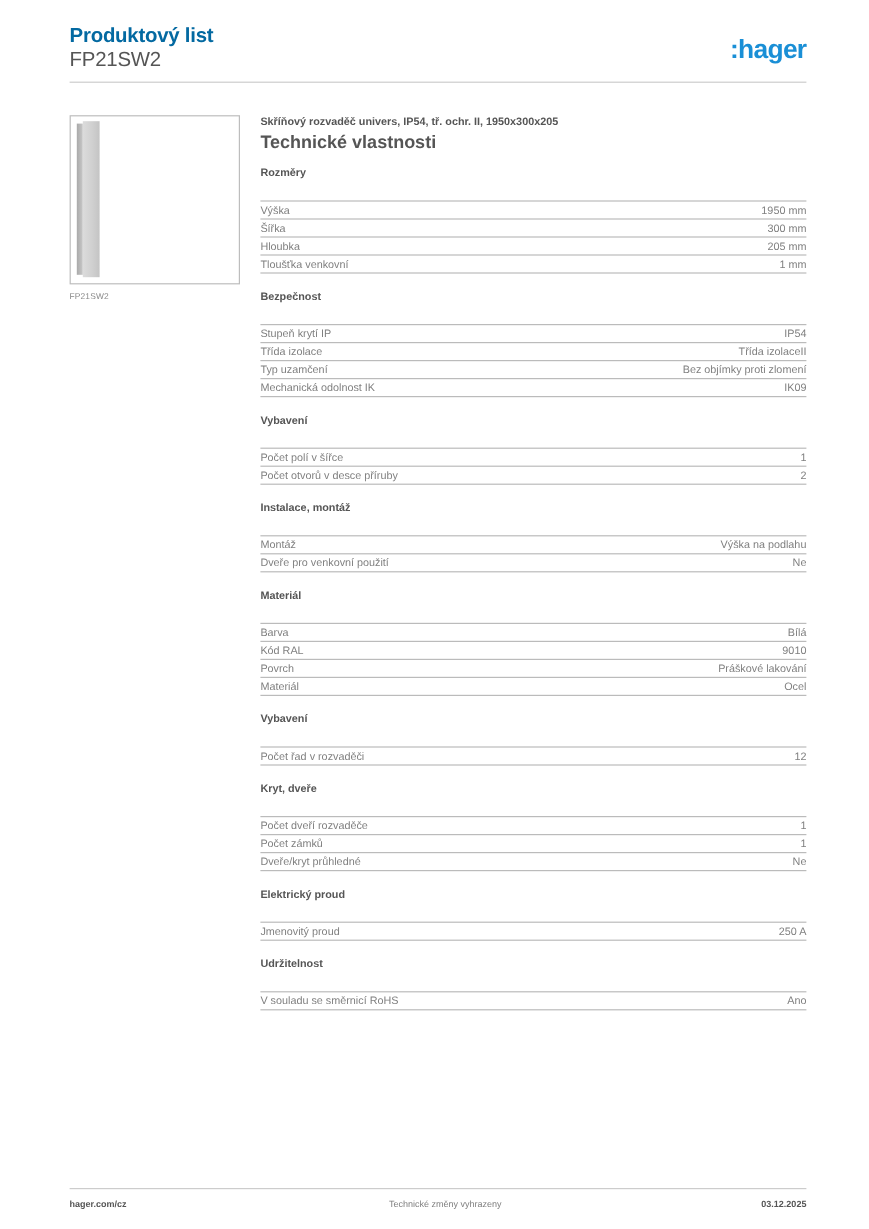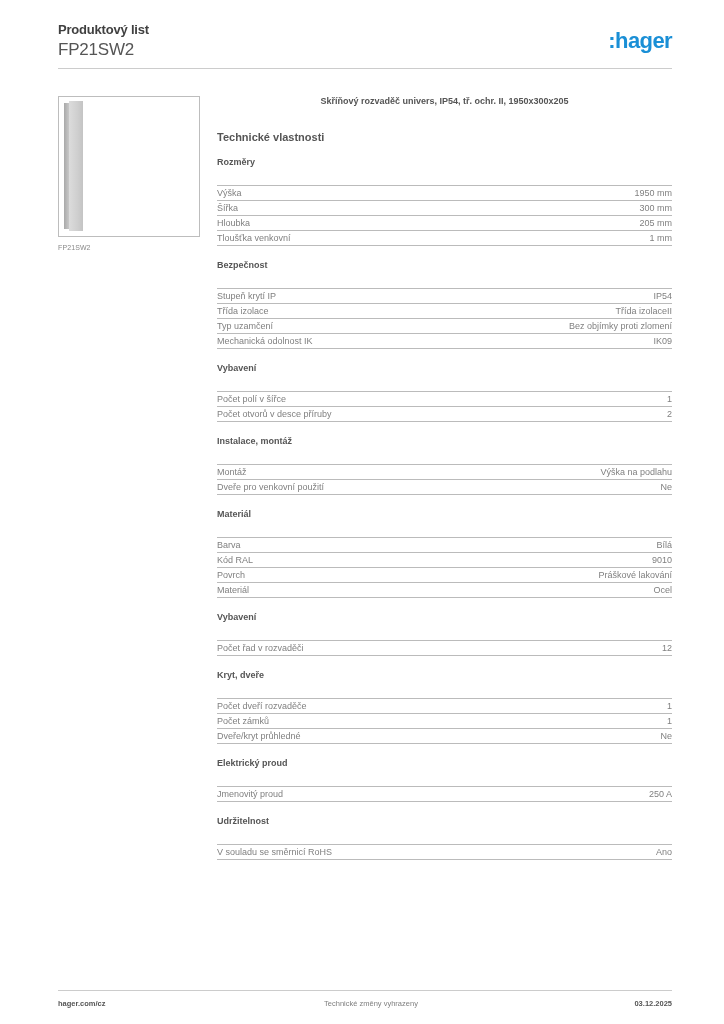--- a/index.html
+++ b/index.html
@@ -16,23 +16,23 @@
       overflow: hidden;
     }
     .header {
       position: absolute;
       left: 58px;
       top: 20px;
       width: 614px;
       height: 50px;
     }
     .doc-title {
-      font-size: 13px;
-      font-weight: bold;
-      color: #404040;
+      font-size: 17px;
+      font-weight: bold;
+      color: #0369a1;
       line-height: 20px;
       letter-spacing: -0.2px;
     }
     .doc-code {
       font-size: 17px;
       color: #555555;
       line-height: 20px;
       letter-spacing: -0.2px;
     }
     .logo {
@@ -98,25 +98,24 @@
       left: 217px;
       top: 95px;
       width: 455px;
     }
     .product-desc {
       font-size: 9px;
       font-weight: bold;
       color: #555555;
       height: 12px;
       line-height: 12px;
-      text-align: center;
     }
     .tech-heading {
-      margin-top: 24px;
-      font-size: 11px;
+      margin-top: 6px;
+      font-size: 15px;
       font-weight: bold;
       color: #555555;
       line-height: 12px;
       height: 12px;
     }
     .section {
       margin-top: 14px;
     }
     .section-title {
       font-size: 9px;

